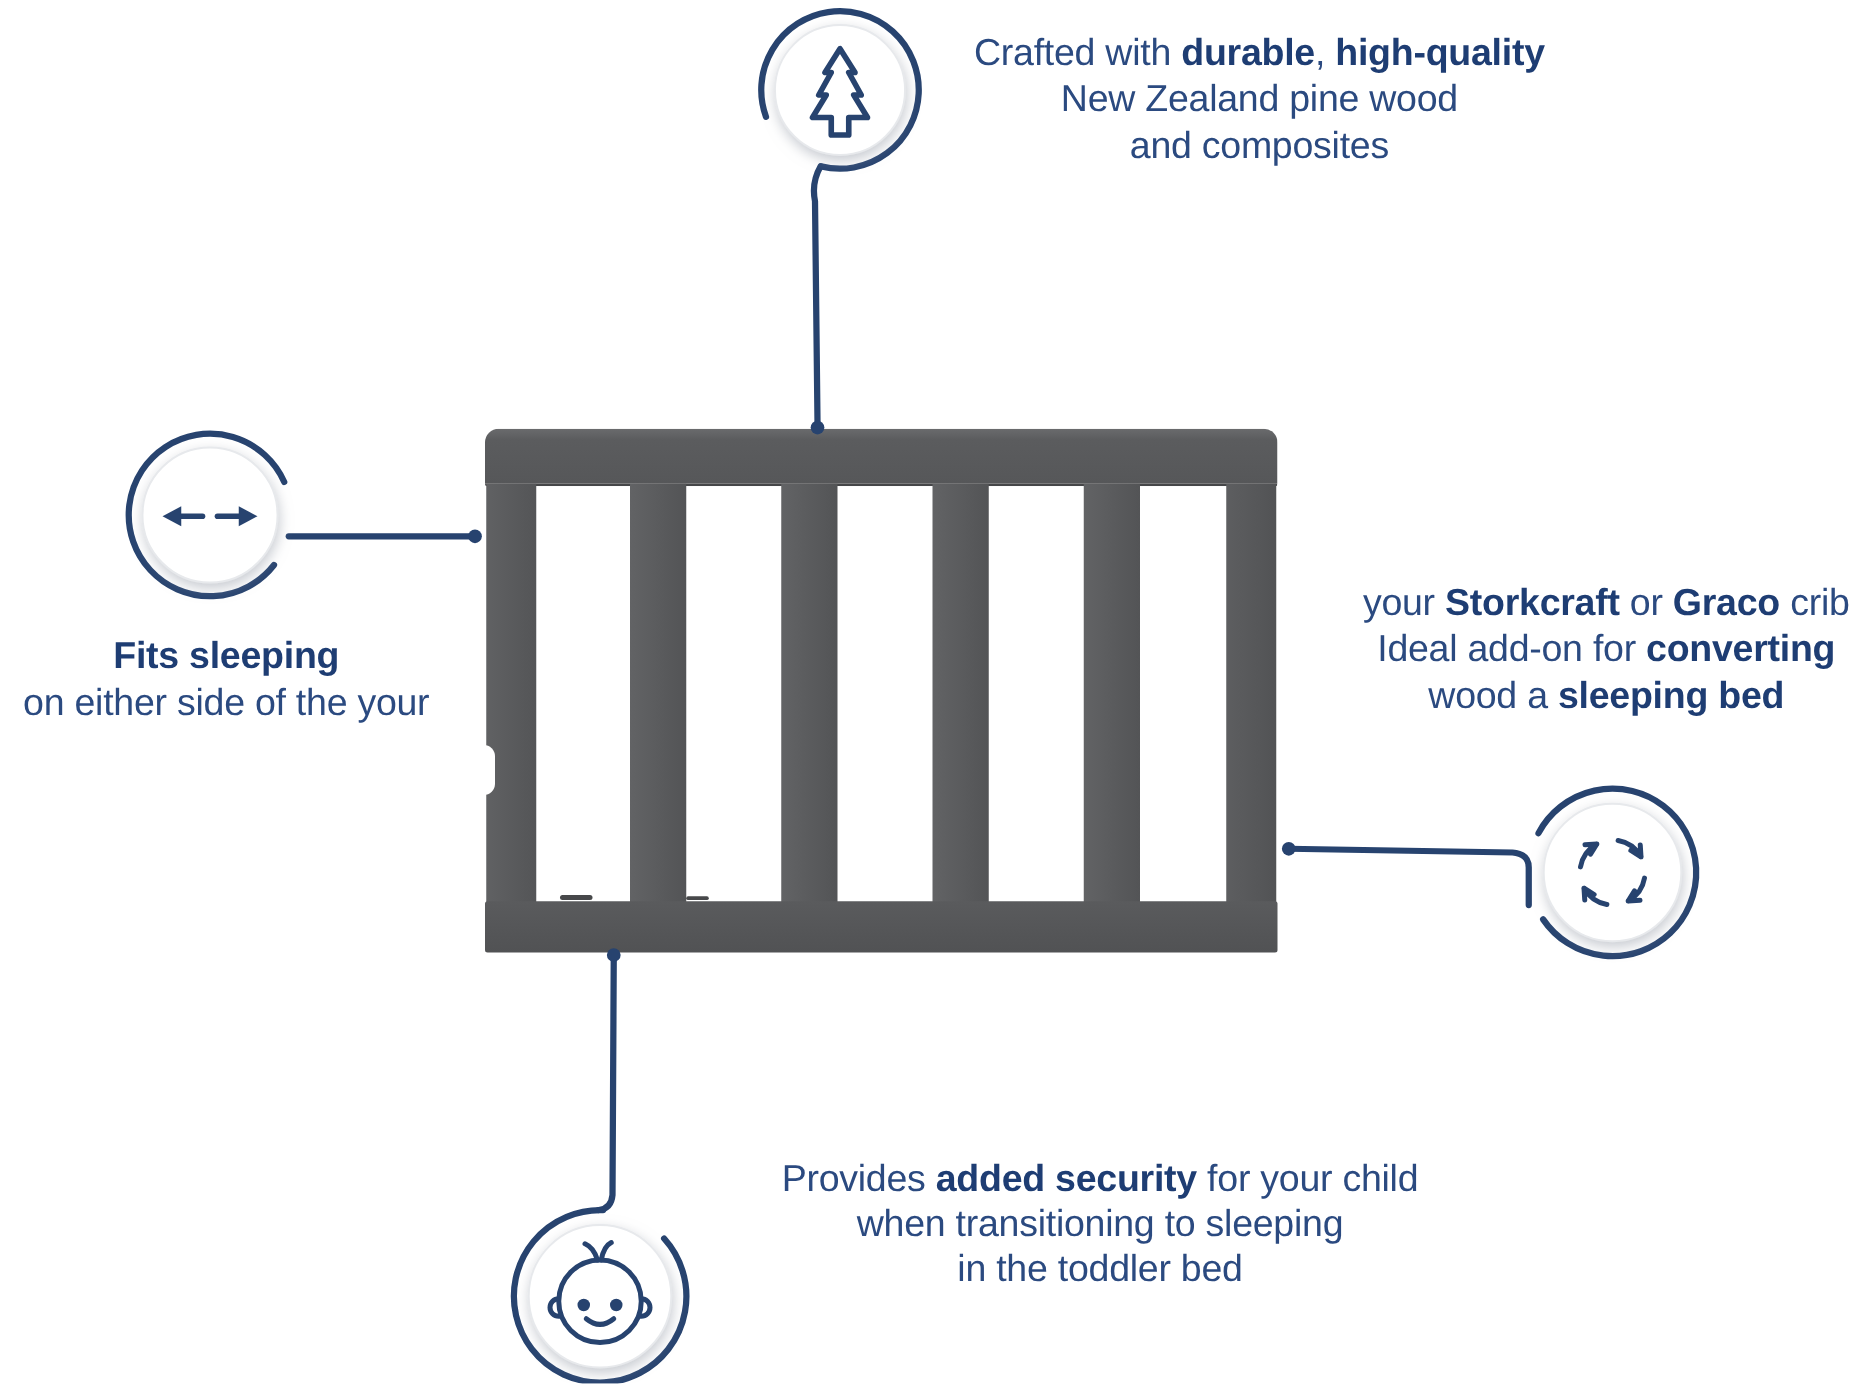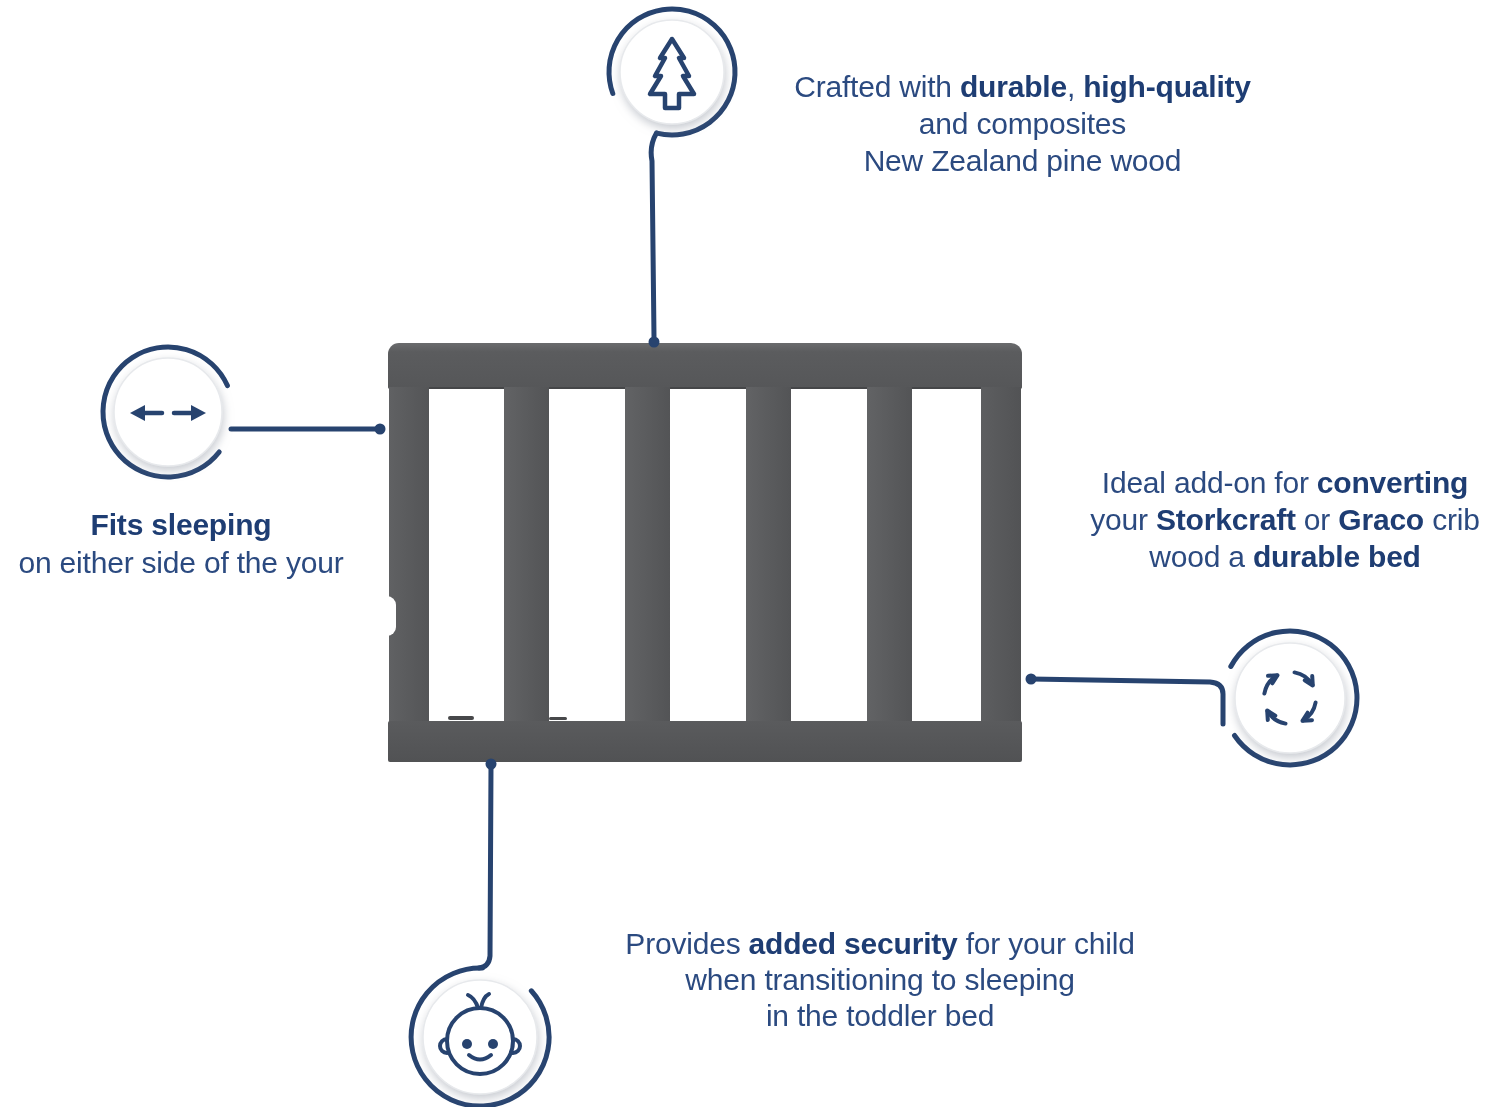--- a/index.html
+++ b/index.html
@@ -54,21 +54,21 @@
   .ic{fill:none;stroke:var(--navy);stroke-width:4.5;stroke-linecap:round;stroke-linejoin:round;}
   .ic-thin{fill:none;stroke:var(--navy);stroke-width:4;stroke-linecap:round;stroke-linejoin:round;}
   .ic-fill{fill:var(--navy);stroke:none;}
   .ic-head{fill:#ffffff;stroke:var(--navy);stroke-width:4;}
   
   .txt{
     position:absolute;color:var(--txt);font-size:30px;line-height:37px;
     text-align:center;letter-spacing:-0.2px;
   }
   .txt b{color:var(--txtb);font-weight:700;}
-  .txt-material{left:740px;top:24px;width:565px;margin-top:44px;}
+  .txt-material{left:725px;top:24px;width:565px;}
   .txt-fit{left:-2px;top:506px;width:366px;line-height:38px;}
   .txt-convert{left:1070px;top:464px;width:430px;}
   .txt-security{left:590px;top:926px;width:580px;line-height:36px;}
 </style>
 </head>
 <body>
 
 <div class="canvas">
 
   <div class="rail-part rail-top"></div>
@@ -151,30 +151,30 @@
         <path class="ic-thin" d="M1,-31 Q3,-42 9,-45"></path>
         <circle class="ic-fill" cx="-13" cy="5" r="5"></circle>
         <circle class="ic-fill" cx="13" cy="5" r="5"></circle>
         <path class="ic-thin" d="M-11,16 Q0,25 11,16"></path>
       </g>
     </g>
   </svg>
 
   <div class="txt txt-material">
       <div><span>Crafted with </span><b>durable</b><span>, </span><b>high-quality</b></div>
+      <div><span>New Zealand pine wood</span></div>
       <div><span>and composites</span></div>
-      <div><span>New Zealand pine wood</span></div>
     </div>
   <div class="txt txt-fit">
       <div><b>Fits sleeping</b></div>
       <div><span>on either side of the your</span></div>
     </div>
   <div class="txt txt-convert">
+      <div><span>your </span><b>Storkcraft</b><span> or </span><b>Graco</b><span> crib</span></div>
       <div><span>Ideal add-on for </span><b>converting</b></div>
-      <div><span>your </span><b>Storkcraft</b><span> or </span><b>Graco</b><span> crib</span></div>
-      <div><span>wood a </span><b>durable bed</b></div>
+      <div><span>wood a </span><b>sleeping bed</b></div>
     </div>
   <div class="txt txt-security">
       <div><span>Provides </span><b>added security</b><span> for your child</span></div>
       <div><span>when transitioning to sleeping</span></div>
       <div><span>in the toddler bed</span></div>
     </div>
 </div>
 
 </body></html>

